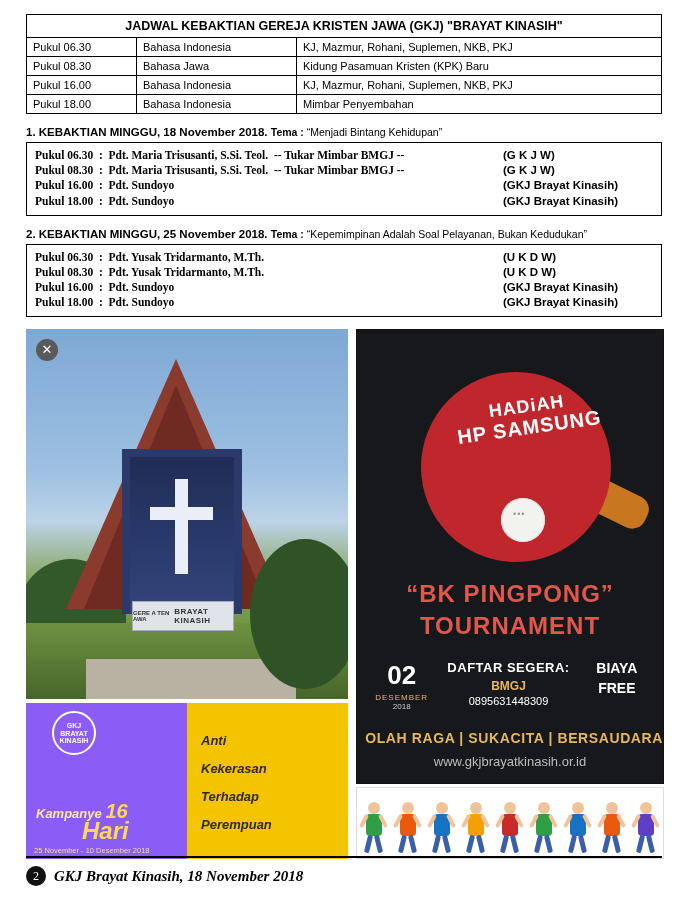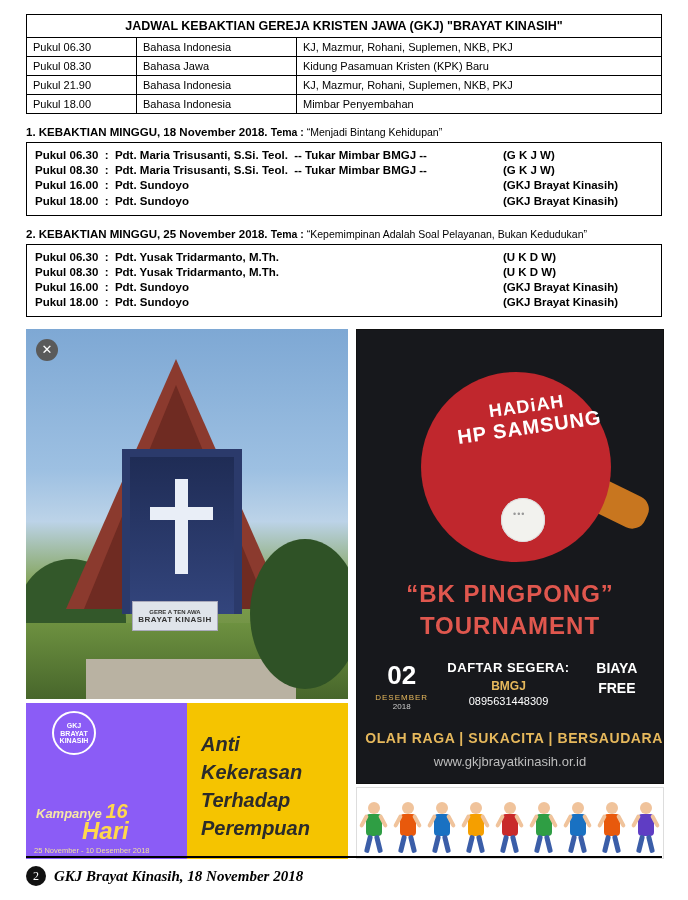--- a/index.html
+++ b/index.html
@@ -28,21 +28,21 @@
   td.c1 { width: 110px; }
   td.c2 { width: 160px; }
 
   
   .sect { margin-top: 12px; }
   .sect-head { font-size: 11.5px; font-weight: bold; margin-bottom: 4px; }
   .sect-head .theme { font-weight: normal; font-size: 10.5px; }
   .sect-head .theme b { font-weight:bold; }
   .box { border: 1px solid #000; padding: 5px 8px 6px 8px; }
   .row { display:flex; font-size: 11.5px; font-weight: bold; line-height: 1.32; }
-  .row .left { flex: 1 1 auto; white-space: pre; }
+  .row .left { flex: 1 1 auto; white-space: pre; font-family: Liberation Serif, serif; }
   .row .right { flex: 0 0 auto; text-align: left; width: 150px; }
 
   
   .media { position: relative; margin-top: 12px; height: 530px; }
   .left-col { position:absolute; left:0; top:0; width: 322px; height: 530px; }
   .right-col { position:absolute; left: 330px; top:0; width: 308px; height: 530px; }
 
   .photo {
     position:absolute; left:0; top:0; width:322px; height:370px;
     background: linear-gradient(#7ea8d4 0%, #9dc0e2 38%, #bcd3e8 52%, #7fa04e 70%, #5d7d39 100%);
@@ -65,22 +65,22 @@
     position:absolute; left: 96px; top: 120px; width: 120px; height: 165px;
     background: #2b3a6b;
   }
   .facade:before{
     content:""; position:absolute; left:8px; top:8px; right:8px; bottom:0;
     background: linear-gradient(#1f2c55, #33457d);
   }
   .cross-v { position:absolute; left: 149px; top: 150px; width: 13px; height: 95px; background:#e9eef7; }
   .cross-h { position:absolute; left: 124px; top: 178px; width: 63px; height: 13px; background:#e9eef7; }
   .sign {
-    position:absolute; left: 106px; top: 272px; width: 86px; height: 30px;
-    background:#dfe4ea; border:1px solid #aab; display:flex; flex-direction:column;
+    position:absolute; left: 106px; top: 272px; width: 102px; height: 30px;
+    background:#dfe4ea; border:1px solid #aab; display:flex; flex-direction:row;
     align-items:center; justify-content:center; color:#333; font-size:6px; font-weight:bold;
   }
   .sign .big { font-size: 8px; letter-spacing: .5px; }
   .ground { position:absolute; left:0; bottom:0; width:322px; height:76px; background: linear-gradient(#6d9140, #47662b); }
   .bush { position:absolute; bottom: 50px; width: 70px; height: 60px; background:#3f6b2d; border-radius: 50% 50% 40% 40%; }
   .bush.b1 { left:-10px; width: 110px; height: 120px; bottom: 20px; background:#33582a; }
   .bush.b2 { right:-12px; width: 110px; height: 150px; bottom: 10px; background:#2f5226; border-radius:50%; }
   .path { position:absolute; left: 60px; bottom: 0; width: 210px; height: 40px; background:#b9b2a2; }
 
   .close-badge {
@@ -109,21 +109,21 @@
   }
   .kampanye .num { color:#ffd84d; font-size: 20px; }
   .hari {
     position:absolute; left: 56px; bottom: 14px; font-size: 24px; font-style: italic;
     font-weight: bold; color:#ffd84d;
   }
   .dates {
     position:absolute; left: 8px; bottom: 4px; font-size: 7.5px; color:#f0dfa0;
   }
   .yellow .ln {
-    position:absolute; left: 14px; font-size: 20px; font-weight: bold; font-style: italic;
+    position:absolute; left: 14px; font-size: 13px; font-weight: bold; font-style: italic;
   }
   .yellow .l1 { top: 30px; }
   .yellow .l2 { top: 58px; }
   .yellow .l3 { top: 86px; }
   .yellow .l4 { top: 114px; }
 
   
   .poster {
     position:absolute; left:0; top:0; width: 308px; height: 455px; background:#17181c;
     border:1px solid #111; overflow:hidden; color:#fff;
@@ -216,21 +216,21 @@
       <td class="c1">Pukul 06.30</td>
       <td class="c2">Bahasa Indonesia</td>
       <td>KJ, Mazmur,  Rohani,  Suplemen, NKB, PKJ</td>
     </tr>
     <tr>
       <td class="c1">Pukul 08.30</td>
       <td class="c2">Bahasa Jawa</td>
       <td>Kidung Pasamuan Kristen (KPK) Baru</td>
     </tr>
     <tr>
-      <td class="c1">Pukul 21.90</td>
+      <td class="c1">Pukul 16.00</td>
       <td class="c2">Bahasa Indonesia</td>
       <td>KJ, Mazmur,  Rohani,  Suplemen, NKB, PKJ</td>
     </tr>
     <tr>
       <td class="c1">Pukul 18.00</td>
       <td class="c2">Bahasa Indonesia</td>
       <td>Mimbar Penyembahan</td>
     </tr>
   </tbody>
     </table>

